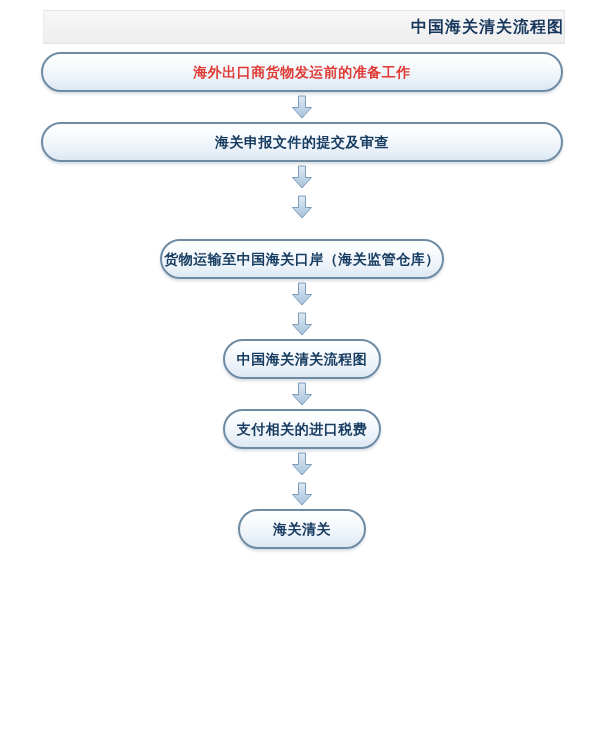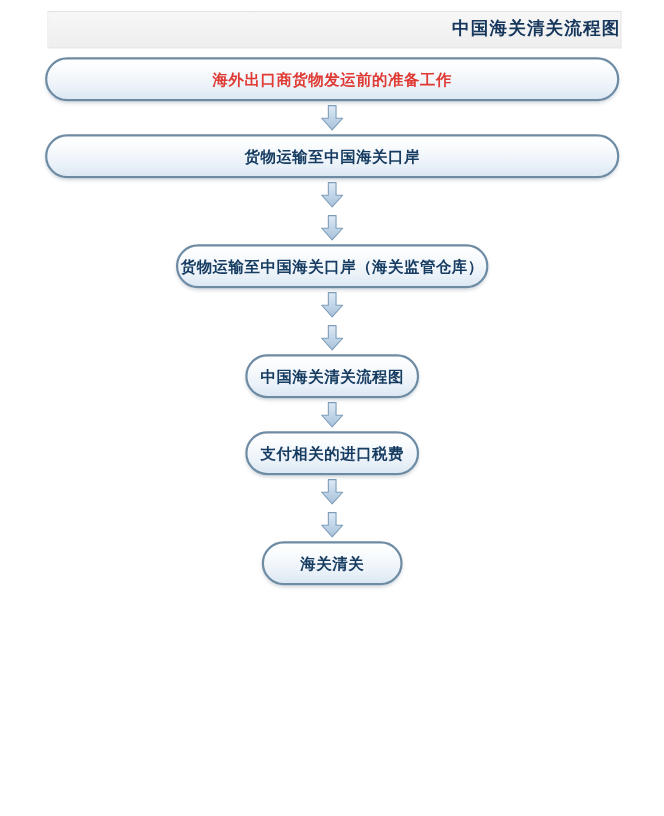--- a/index.html
+++ b/index.html
@@ -82,21 +82,21 @@
     color: #173c61;
     line-height: 1;
     letter-spacing: 0.5px;
   }
   .node-label.accent {
     color: #e03a34;
   }
 
   
   .w-full   { width: 522px; }
-  .w-mid    { width: 284px; }
+  .w-mid    { width: 284px; margin-top: 17px; }
   .w-med    { width: 190px; }
   .w-small  { width: 158px; }
   .w-tiny   { width: 128px; }
 
   
   .arrow-row {
     display: flex;
     justify-content: center;
     align-items: center;
     height: 30px;
@@ -129,21 +129,21 @@
               <stop offset="0%" stop-color="#dfeaf5"></stop>
               <stop offset="55%" stop-color="#bfd4e7"></stop>
               <stop offset="100%" stop-color="#a8c1da"></stop>
             </linearGradient>
           </defs>
           <path d="M7.5 1 H14.5 V12.5 H20.5 L11 23 L1.5 12.5 H7.5 Z" fill="url(#ag0)" stroke="#7d9cb8" stroke-width="1" stroke-linejoin="round"></path>
         </svg>
       </div>
       <div class="row">
         <div class="node w-full">
-          <div class="node-label">货物运输至中国海关口岸</div>
+          <div class="node-label">海关申报文件的提交及审查</div>
         </div>
       </div>
       <div class="arrow-row">
         <svg class="arrow" viewBox="0 0 22 24">
           <defs>
             <linearGradient id="ag1" x1="0" y1="0" x2="0" y2="1">
               <stop offset="0%" stop-color="#dfeaf5"></stop>
               <stop offset="55%" stop-color="#bfd4e7"></stop>
               <stop offset="100%" stop-color="#a8c1da"></stop>
             </linearGradient>

